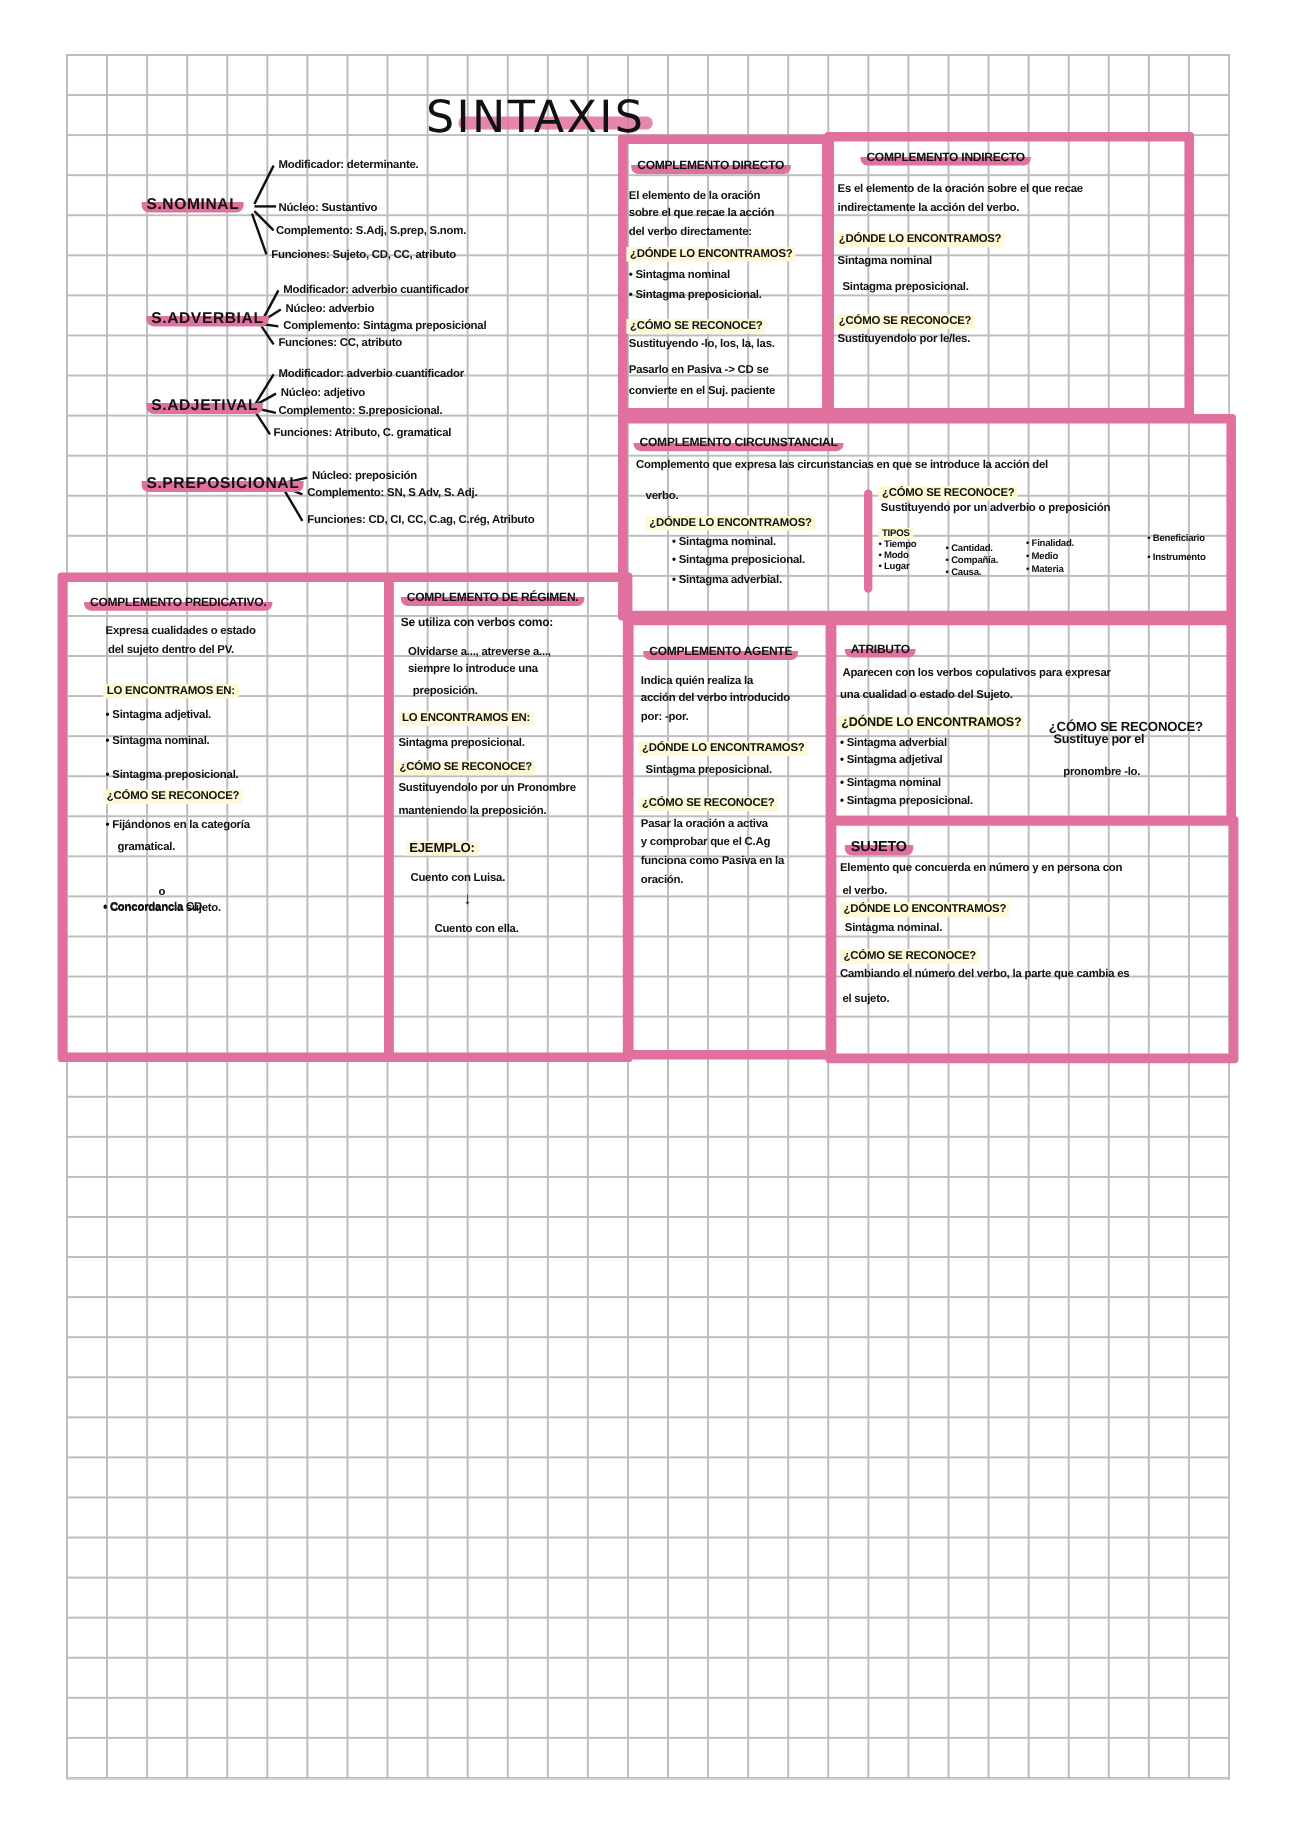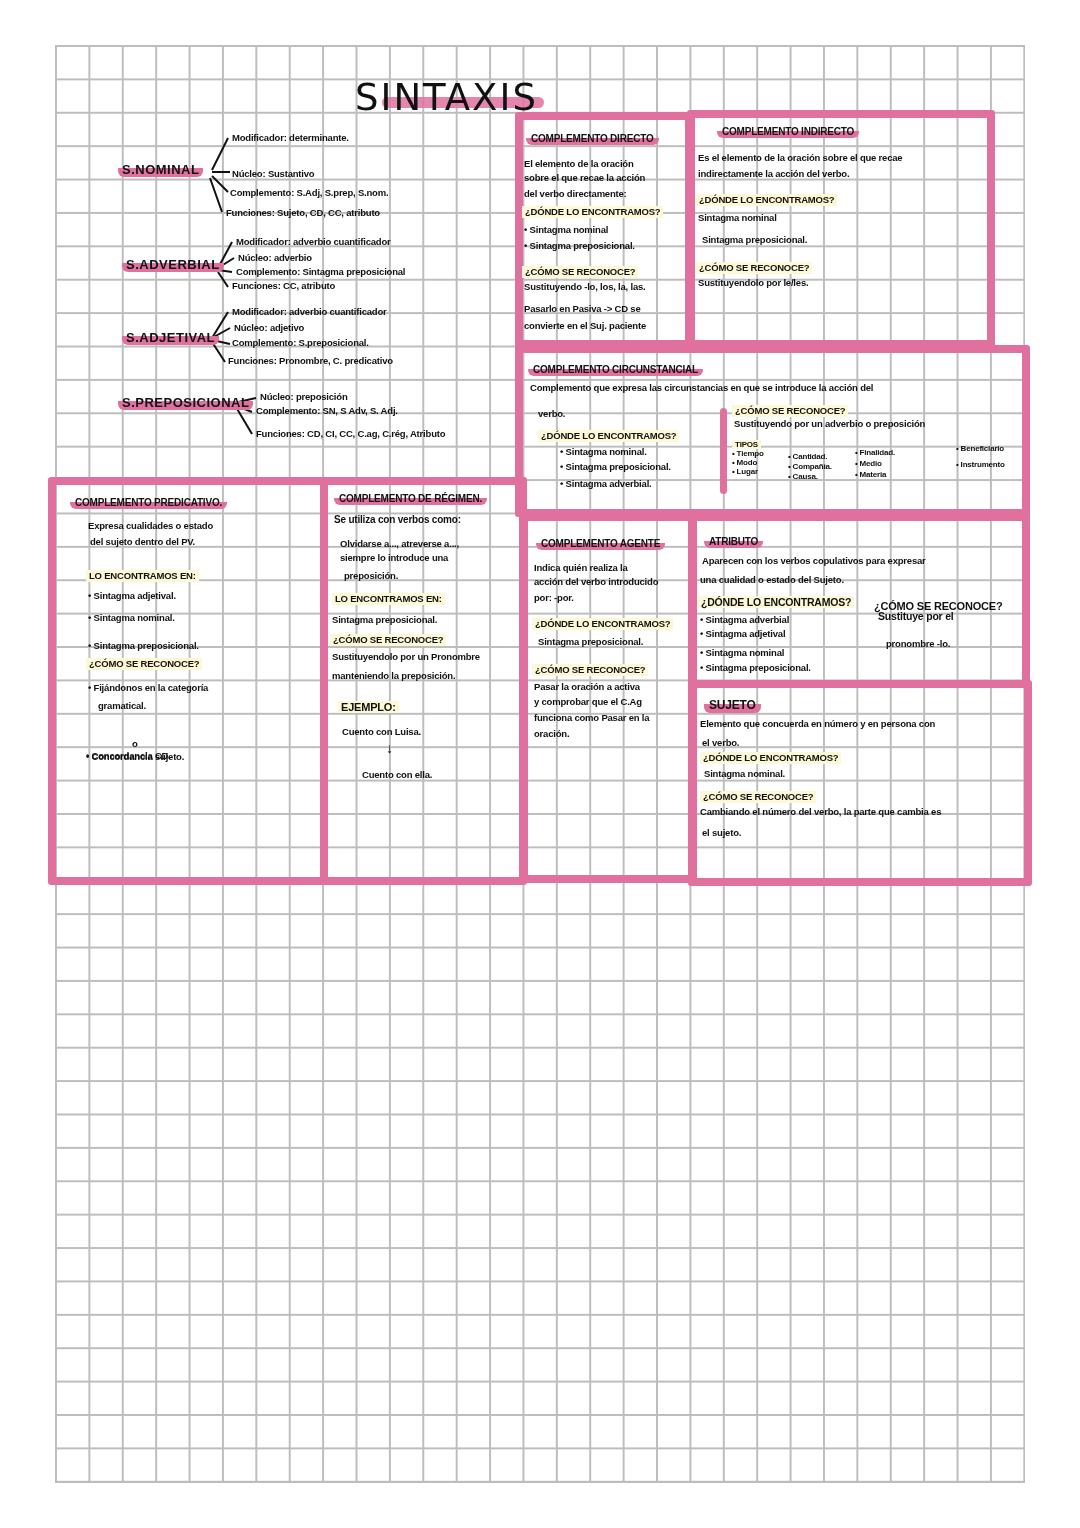--- a/index.html
+++ b/index.html
@@ -58,21 +58,21 @@
 <div class="lbl" style="left:122px;top:257px;">S.ADVERBIAL</div>
 <div class="t" style="left:236px;top:236px;">Modificador: adverbio cuantificador</div>
 <div class="t" style="left:238px;top:252px;">Núcleo: adverbio</div>
 <div class="t" style="left:236px;top:266px;">Complemento: Sintagma preposicional</div>
 <div class="t" style="left:232px;top:280px;">Funciones: CC, atributo</div>
 
 <div class="lbl" style="left:122px;top:330px;">S.ADJETIVAL</div>
 <div class="t" style="left:232px;top:306px;">Modificador: adverbio cuantificador</div>
 <div class="t" style="left:234px;top:322px;">Núcleo: adjetivo</div>
 <div class="t" style="left:232px;top:337px;">Complemento: S.preposicional.</div>
-<div class="t" style="left:228px;top:355px;">Funciones: Pronombre, C. predicativo</div>
+<div class="t" style="left:228px;top:355px;">Funciones: Atributo, C. gramatical</div>
 
 <div class="lbl" style="left:118px;top:395px;">S.PREPOSICIONAL</div>
 <div class="t" style="left:260px;top:391px;">Núcleo: preposición</div>
 <div class="t" style="left:256px;top:405px;">Complemento: SN, S Adv, S. Adj.</div>
 <div class="t" style="left:256px;top:428px;">Funciones: CD, CI, CC, C.ag, C.rég, Atributo</div>
 
 <div class="box" style="left:515px;top:112px;width:178px;height:236px;"></div>
 <div class="box" style="left:687px;top:110px;width:308px;height:238px;"></div>
 <div class="box" style="left:515px;top:345px;width:515px;height:172px;"></div>
 <div class="box" style="left:48px;top:477px;width:280px;height:408px;"></div>
@@ -156,21 +156,21 @@
 
 <div class="h" style="left:536px;top:537px;">COMPLEMENTO AGENTE</div>
 <div class="t" style="left:534px;top:562px;">Indica quién realiza la</div>
 <div class="t" style="left:534px;top:576px;">acción del verbo introducido</div>
 <div class="t" style="left:534px;top:592px;">por: -por.</div>
 <div class="t q" style="left:532px;top:618px;">¿DÓNDE LO ENCONTRAMOS?</div>
 <div class="t" style="left:538px;top:636px;">Sintagma preposicional.</div>
 <div class="t q" style="left:532px;top:664px;">¿CÓMO SE RECONOCE?</div>
 <div class="t" style="left:534px;top:681px;">Pasar la oración a activa</div>
 <div class="t" style="left:534px;top:696px;">y comprobar que el C.Ag</div>
-<div class="t" style="left:534px;top:712px;">funciona como Pasar en la</div>
+<div class="t" style="left:534px;top:712px;">funciona como Pasiva en la</div>
 <div class="t" style="left:534px;top:728px;">oración.</div>
 
 <div class="h" style="left:704px;top:535px;">ATRIBUTO</div>
 <div class="t" style="left:702px;top:555px;">Aparecen con los verbos copulativos para expresar</div>
 <div class="t" style="left:700px;top:574px;">una cualidad o estado del Sujeto.</div>
 <div class="t q" style="left:698px;top:596px;font-size:10.5px;">¿DÓNDE LO ENCONTRAMOS?</div>
 <div class="t" style="left:700px;top:614px;">• Sintagma adverbial</div>
 <div class="t" style="left:700px;top:628px;">• Sintagma adjetival</div>
 <div class="t" style="left:700px;top:647px;">• Sintagma nominal</div>
 <div class="t" style="left:700px;top:662px;">• Sintagma preposicional.</div>

